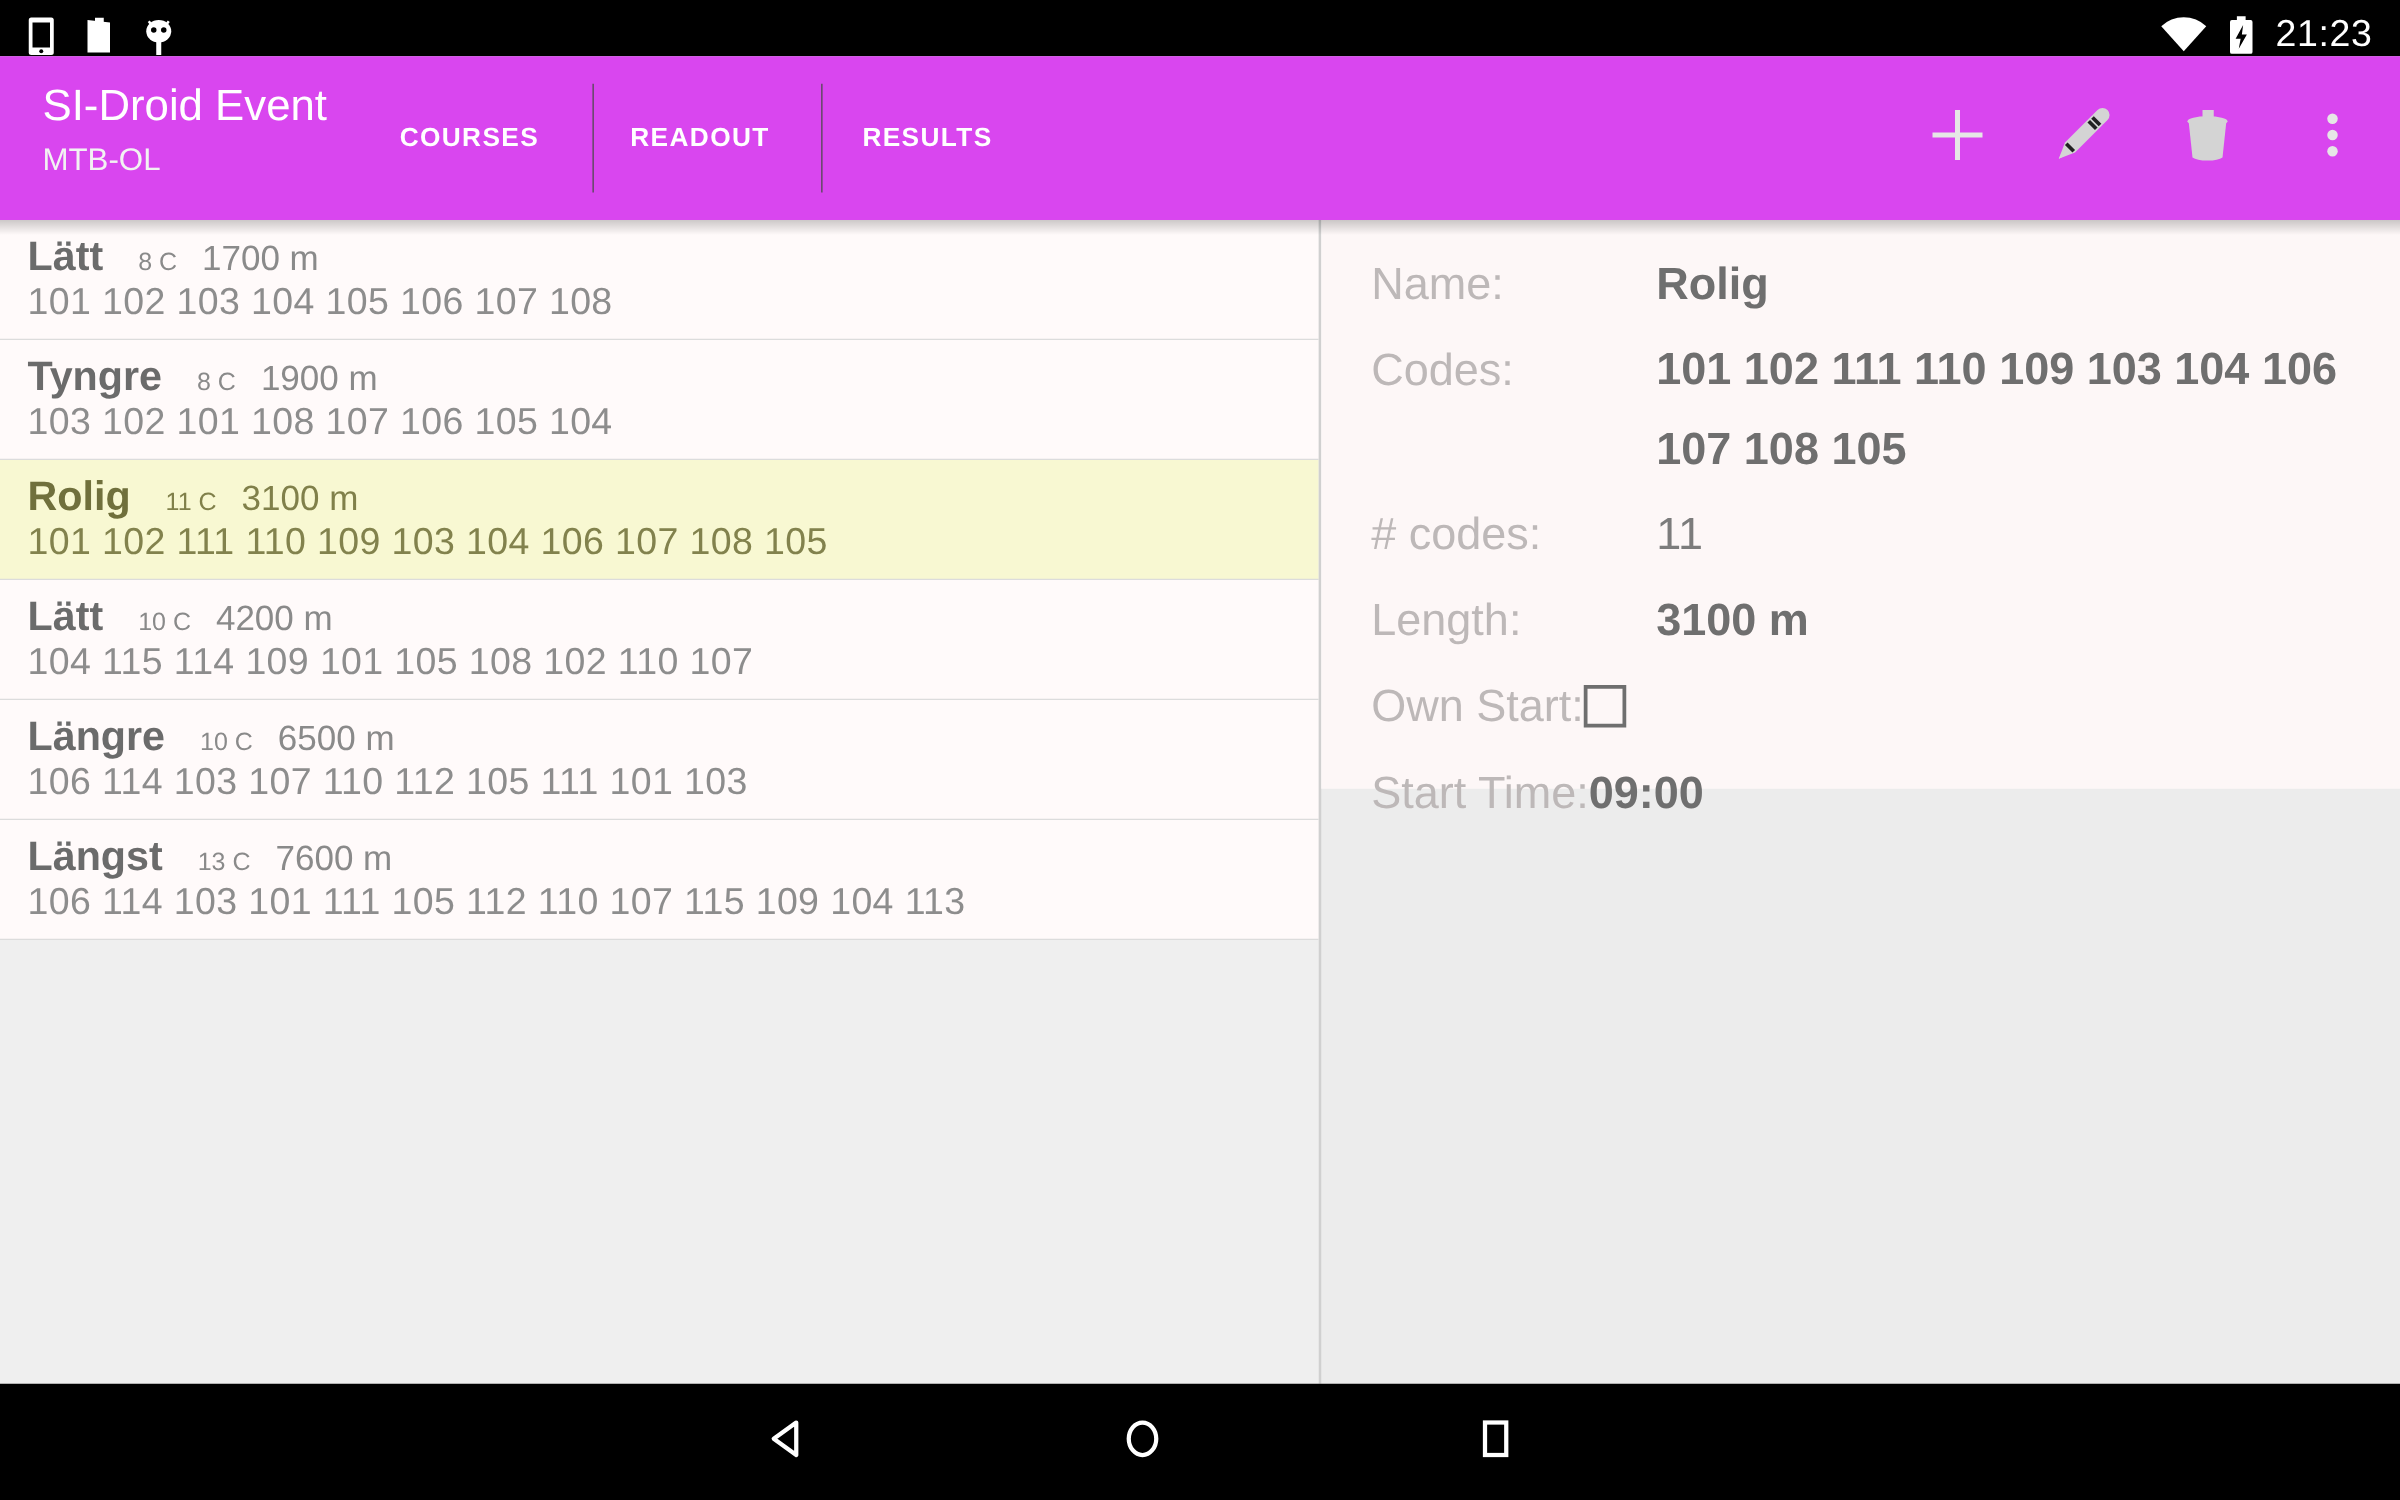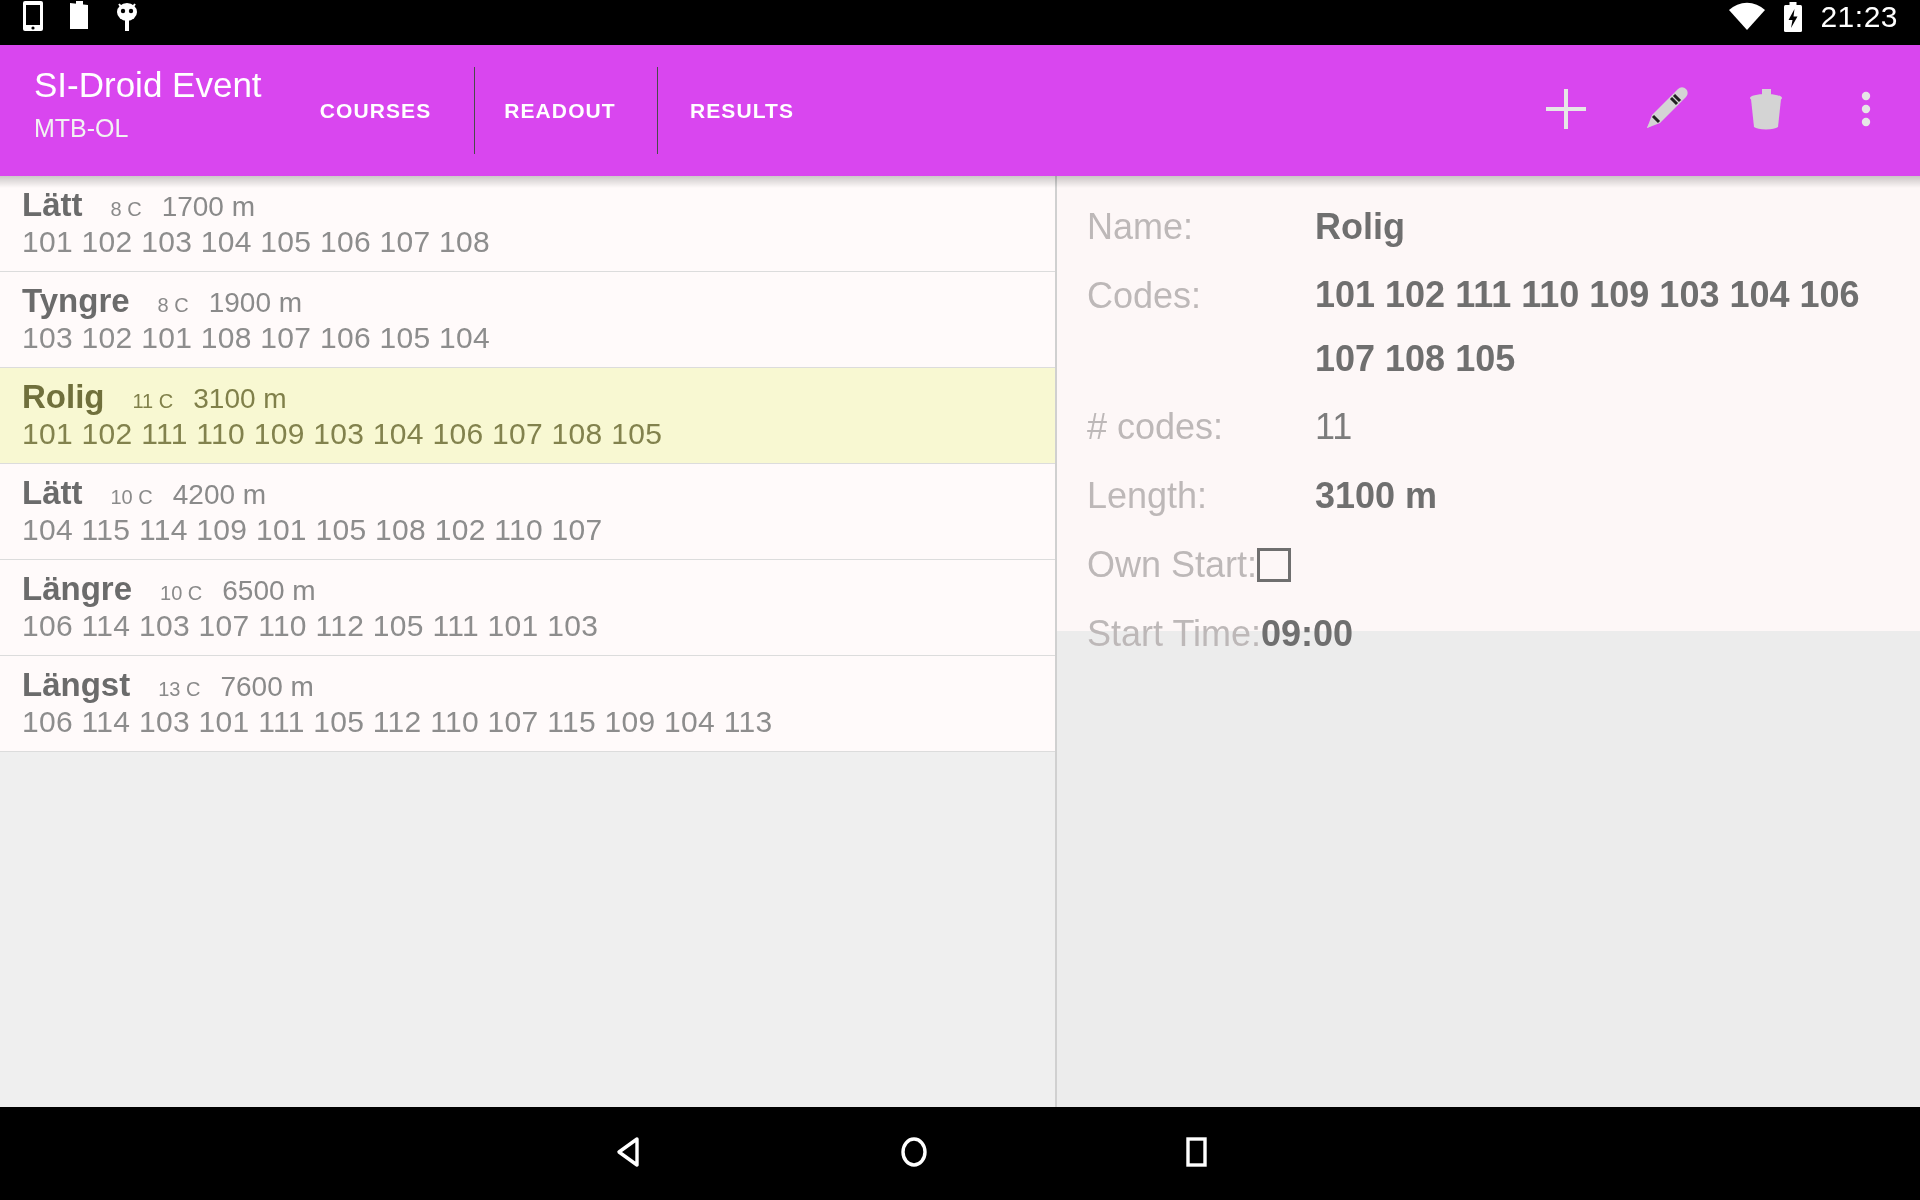--- a/index.html
+++ b/index.html
@@ -6,21 +6,21 @@
   html, body {
     width:1920px; height:1200px;
     background:#ececec;
     font-family:"Liberation Sans", sans-serif;
     overflow:hidden;
   }
 
   
   .statusbar{
     position:absolute; top:0; left:0; width:1920px; height:45px;
-    background:#000; display:flex; align-items:flex-start;
+    background:#000; display:flex; align-items:flex-end;
   }
   .sb-left{ display:flex; align-items:center; gap:22px; padding-left:22px; }
   .sb-right{ margin-left:auto; display:flex; align-items:center; gap:16px; padding-right:22px; }
   .sb-clock{ color:#fff; font-size:30px; letter-spacing:0.5px; font-family:"Liberation Sans", sans-serif; }
   .sb-ico{ display:block; }
 
   
   .actionbar{
     position:absolute; top:45px; left:0; width:1920px; height:131px;
     background:#d946ef;
@@ -82,21 +82,21 @@
 
   .list-divider{
     position:absolute; left:1055px; top:0; width:2px; height:931px; background:#d0d0d0;
   }
 
   
   .detailpane{
     position:absolute; left:1057px; top:0; width:863px; height:455px;
     background:#fdf7f7;
   }
-  .detail-grid{ padding:18px 0 0 30px; }
+  .detail-grid{ padding:18px 0 0 30px;margin-left:10px; }
   .drow{ display:flex; align-items:flex-start; margin-bottom:3px; }
   .dlabel{
     font-size:36px; color:#bdb8b8; font-weight:400; line-height:66px; white-space:nowrap;
   }
   .dlabel.w-fixed{ width:228px; }
   .dvalue{
     font-size:36px; color:#6f6f6f; font-weight:bold; line-height:66px; white-space:normal;
   }
   .dvalue.normal{ font-weight:400; color:#7c7c7c; }
   .dvalue.codes{ max-width:580px; line-height:64px; }

